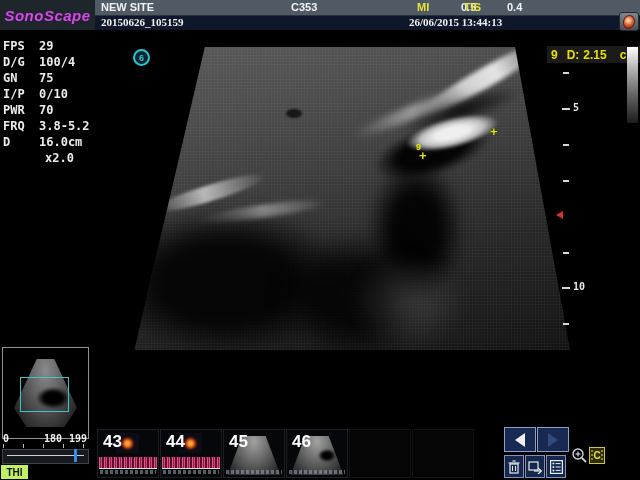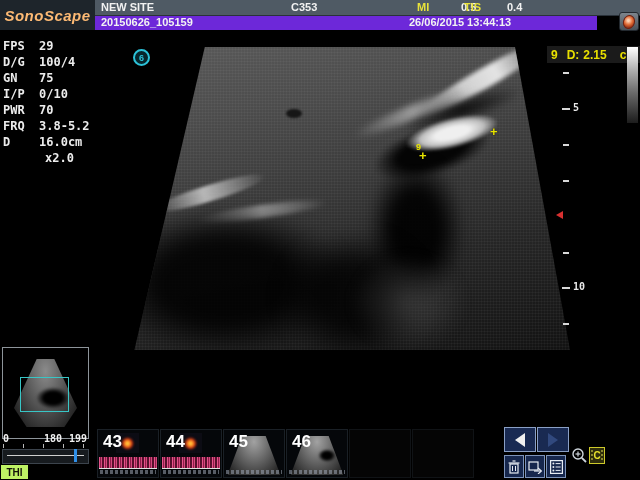--- a/index.html
+++ b/index.html
@@ -3,23 +3,23 @@
 <meta charset="utf-8">
 <style>
   html,body{margin:0;padding:0;}
   body{width:640px;height:480px;background:#000;position:relative;overflow:hidden;
        font-family:"Liberation Sans",sans-serif;-webkit-font-smoothing:antialiased;}
   .abs{position:absolute;}
 
   
   .logo-area{left:0;top:0;width:95px;height:30px;background:#1e252b;
              display:flex;align-items:center;justify-content:center;}
-  .logo{color:#fdba74;font-size:15px;font-weight:bold;font-style:italic;letter-spacing:.5px;}
+  .logo{color:#d946ef;font-size:15px;font-weight:bold;font-style:italic;letter-spacing:.5px;}
   .bar1{left:95px;top:0;width:545px;height:15px;background:#4f5a64;border-bottom:1px solid #2a323a;}
-  .bar2{left:95px;top:16px;width:502px;height:14px;background:#6d28d9;}
+  .bar2{left:95px;top:16px;width:545px;height:14px;background:#0f172a;font-family:Liberation Serif, serif;}
   .bar1 span,.bar2 span{position:absolute;top:1px;font-size:11px;font-weight:bold;color:#f2f2f2;white-space:nowrap;}
   .bar2 span{top:0;}
   .yellow{color:#e8e23a !important;}
   .hdr-icon{left:619px;top:12px;width:18px;height:17px;border-radius:3px;
             background:linear-gradient(#7d858d,#4a525a);border:1px solid #23292f;
             display:flex;align-items:center;justify-content:center;}
   .hdr-icon i{display:block;width:10px;height:12px;border-radius:50%;transform:rotate(18deg);
               background:radial-gradient(circle at 40% 40%,#ffd0b0 10%,#e06a35 45%,#8a2810 80%);
               border:1px solid #702010;}
 

